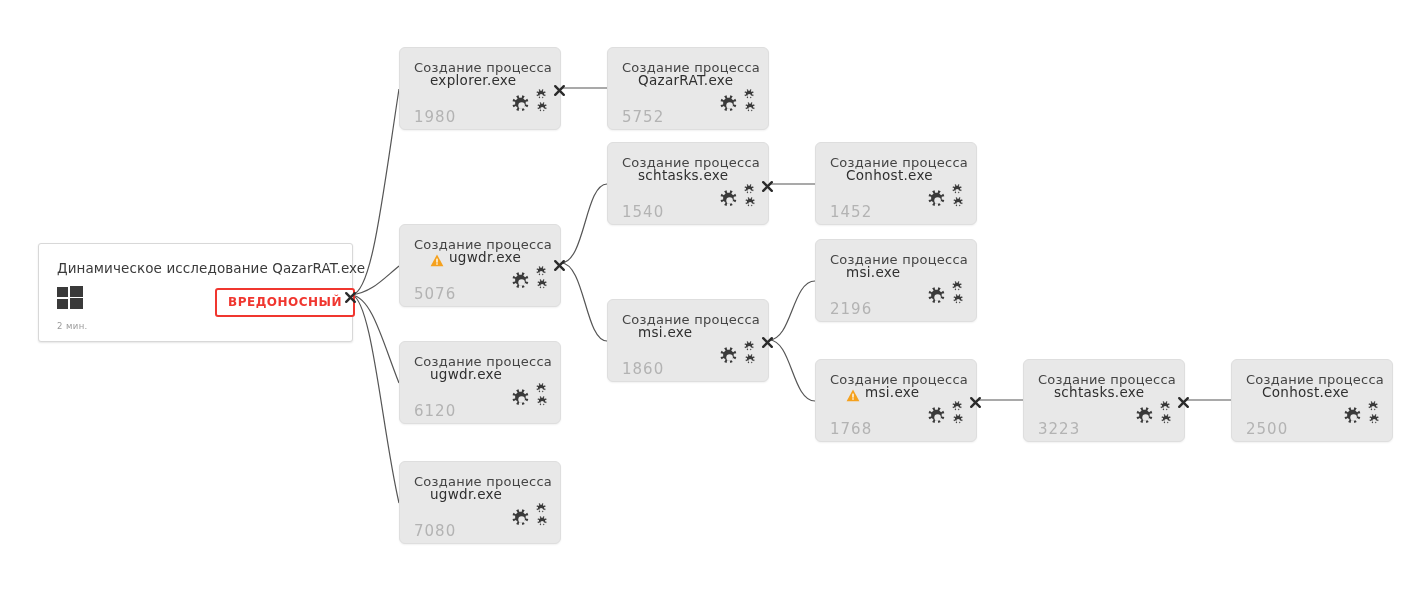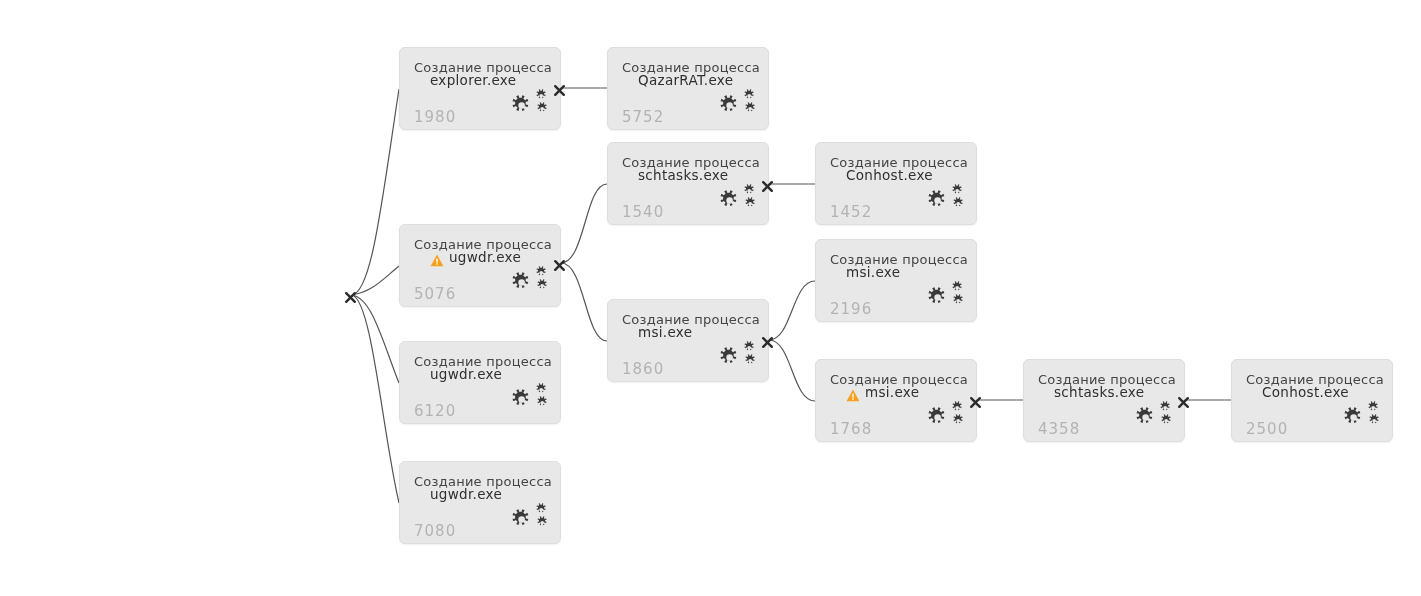--- a/index.html
+++ b/index.html
@@ -95,20 +95,31 @@
         <path d="M 561,263 C 585,263 585,184 607,184" stroke="#555555"></path>
         <path d="M 561,263 C 585,263 585,341 607,341" stroke="#555555"></path>
         <path d="M 769,184 L 815,184" stroke="#555555"></path>
         <path d="M 769,340 C 792,340 792,281 815,281" stroke="#555555"></path>
         <path d="M 769,340 C 792,340 792,401 815,401" stroke="#555555"></path>
         <path d="M 977,400 L 1023,400" stroke="#555555"></path>
         <path d="M 1185,400 L 1231,400" stroke="#555555"></path>
       </g>
   </svg>
 
+  <div class="root-node">
+    <div class="root-title">Динамическое исследование QazarRAT.exe</div>
+    <div class="win-logo">
+      <i class="q1"></i>
+        <i class="q2"></i>
+        <i class="q3"></i>
+        <i class="q4"></i>
+    </div>
+    <div class="root-duration">2 мин.</div>
+    <div class="verdict-badge">ВРЕДОНОСНЫЙ</div>
+  </div>
 
   <div id="node-layer">
       <div class="proc" style="left: 399px; top: 47px;">
         <div class="ptype">Создание процесса</div>
         <div class="pname-row">
           <span class="pname">explorer.exe</span>
         </div>
         <div class="ppid">1980</div>
         <div class="gear-icon"><svg viewBox="0 0 38 30" width="38" height="30">
             <g fill="#3a3a3a">
@@ -265,21 +276,21 @@
               <path d="M7.6 3.3V1.8l1.5-.32a4.2 4.2 0 0 0-.58-1.4l-1.27.84-1.07-1.07.84-1.27a4.2 4.2 0 0 0-1.4-.58l-.32 1.5H3.8l-.32-1.5a4.2 4.2 0 0 0-1.4.58l.84 1.27L1.85.84.58 0A4.2 4.2 0 0 0 0 1.4l1.5.32v1.5L0 3.55a4.2 4.2 0 0 0 .58 1.4l1.27-.84 1.07 1.07-.84 1.27a4.2 4.2 0 0 0 1.4.58l.32-1.5h1.5l.32 1.5a4.2 4.2 0 0 0 1.4-.58L6.2 5.18l1.07-1.07 1.27.84a4.2 4.2 0 0 0 .58-1.4z" transform="translate(26.5,15.2)"></path>
               <circle cx="31.2" cy="19.8" r="1.9" fill="#e8e8e8"></circle>
             </g>
           </svg></div>
       </div>
       <div class="proc" style="left: 1023px; top: 359px;">
         <div class="ptype">Создание процесса</div>
         <div class="pname-row">
           <span class="pname">schtasks.exe</span>
         </div>
-        <div class="ppid">4358</div>
+        <div class="ppid">3223</div>
         <div class="gear-icon"><svg viewBox="0 0 38 30" width="38" height="30">
             <g fill="#3a3a3a">
               <path d="M13.2 10.2l.0-2.6 2.6-.55-.0-.0a7.2 7.2 0 0 0-1.0-2.42l-2.2 1.45-1.85-1.85 1.45-2.2a7.2 7.2 0 0 0-2.42-1.0l-.55 2.6h-2.6l-.55-2.6a7.2 7.2 0 0 0-2.42 1.0l1.45 2.2-1.85 1.85-2.2-1.45a7.2 7.2 0 0 0-1.0 2.42l2.6.55v2.6l-2.6.55a7.2 7.2 0 0 0 1.0 2.42l2.2-1.45 1.85 1.85-1.45 2.2a7.2 7.2 0 0 0 2.42 1.0l.55-2.6h2.6l.55 2.6a7.2 7.2 0 0 0 2.42-1.0l-1.45-2.2 1.85-1.85 2.2 1.45a7.2 7.2 0 0 0 1.0-2.42z" transform="translate(1.5,5.2)"></path>
               <circle cx="10.6" cy="16.5" r="3.3" fill="#e8e8e8"></circle>
               <path d="M7.6 3.3V1.8l1.5-.32a4.2 4.2 0 0 0-.58-1.4l-1.27.84-1.07-1.07.84-1.27a4.2 4.2 0 0 0-1.4-.58l-.32 1.5H3.8l-.32-1.5a4.2 4.2 0 0 0-1.4.58l.84 1.27L1.85.84.58 0A4.2 4.2 0 0 0 0 1.4l1.5.32v1.5L0 3.55a4.2 4.2 0 0 0 .58 1.4l1.27-.84 1.07 1.07-.84 1.27a4.2 4.2 0 0 0 1.4.58l.32-1.5h1.5l.32 1.5a4.2 4.2 0 0 0 1.4-.58L6.2 5.18l1.07-1.07 1.27.84a4.2 4.2 0 0 0 .58-1.4z" transform="translate(25.5,2.2)"></path>
               <circle cx="30.2" cy="6.8" r="1.9" fill="#e8e8e8"></circle>
               <path d="M7.6 3.3V1.8l1.5-.32a4.2 4.2 0 0 0-.58-1.4l-1.27.84-1.07-1.07.84-1.27a4.2 4.2 0 0 0-1.4-.58l-.32 1.5H3.8l-.32-1.5a4.2 4.2 0 0 0-1.4.58l.84 1.27L1.85.84.58 0A4.2 4.2 0 0 0 0 1.4l1.5.32v1.5L0 3.55a4.2 4.2 0 0 0 .58 1.4l1.27-.84 1.07 1.07-.84 1.27a4.2 4.2 0 0 0 1.4.58l.32-1.5h1.5l.32 1.5a4.2 4.2 0 0 0 1.4-.58L6.2 5.18l1.07-1.07 1.27.84a4.2 4.2 0 0 0 .58-1.4z" transform="translate(26.5,15.2)"></path>
               <circle cx="31.2" cy="19.8" r="1.9" fill="#e8e8e8"></circle>
             </g>
           </svg></div>

